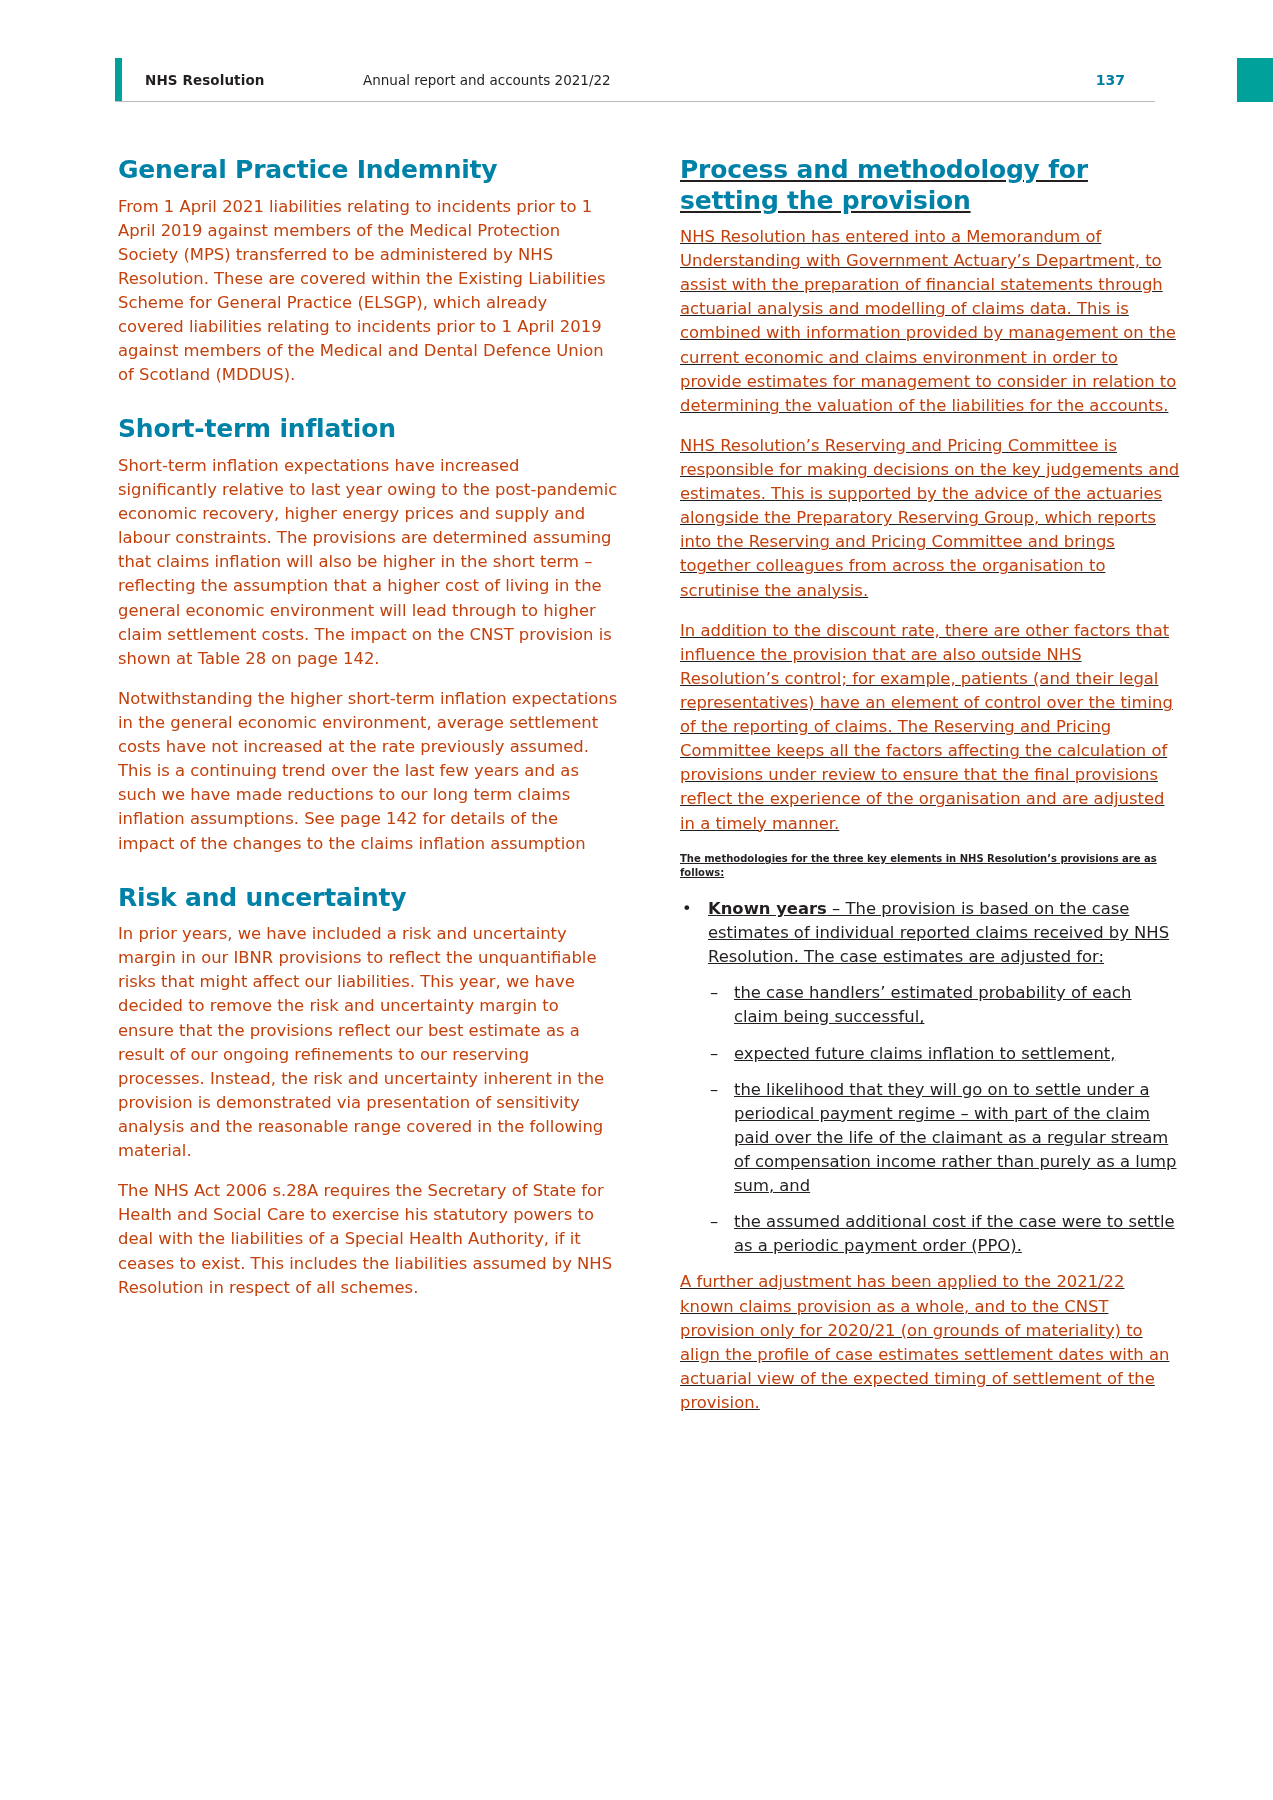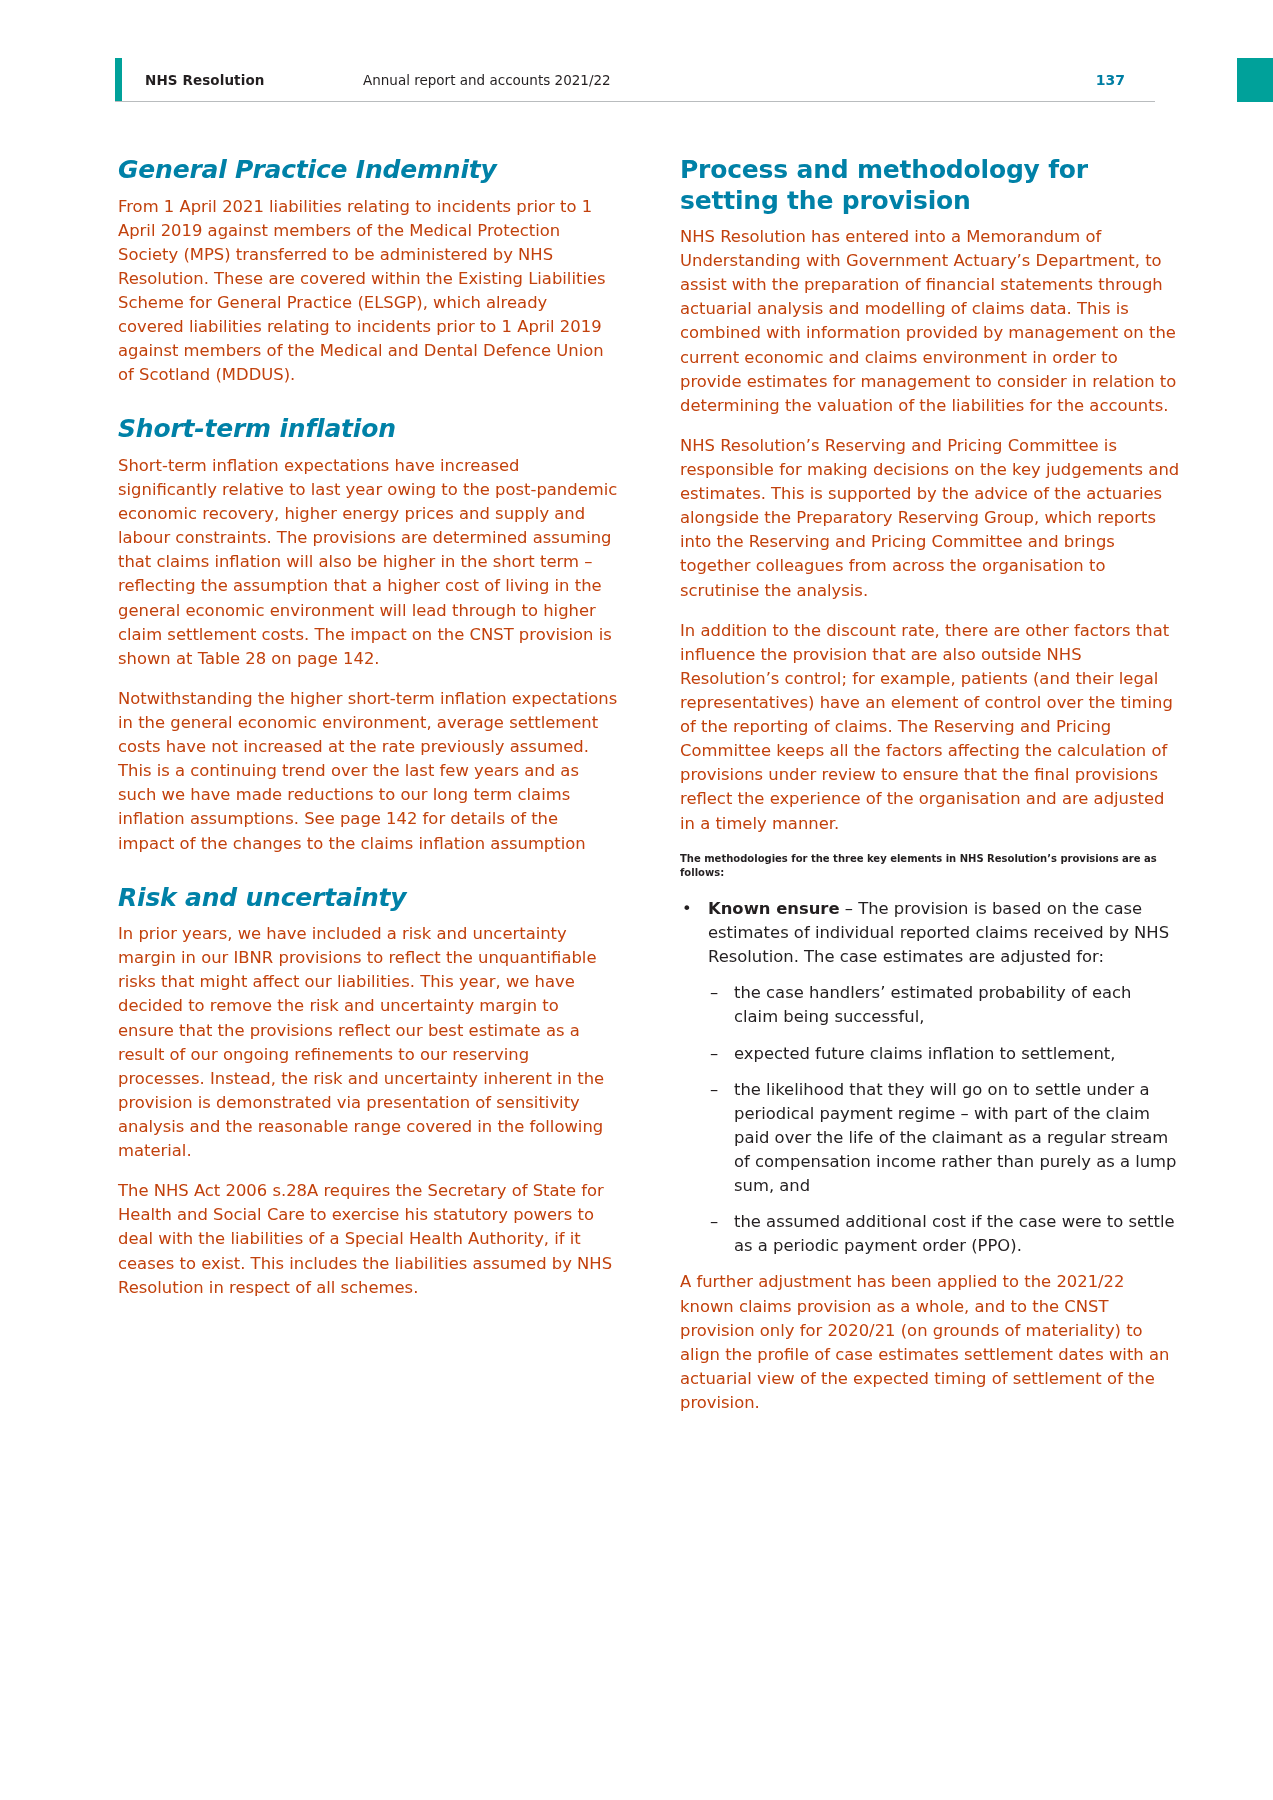--- a/index.html
+++ b/index.html
@@ -82,31 +82,31 @@
     color: #007ea3;
   }
 
   
   .col {
     position: absolute;
     top: 155px;
     width: 500px;
   }
   .col-left { left: 118px; }
-  .col-right { left: 680px; }
+  .col-right { left: 680px; text-decoration: underline; }
 
   h2.sec {
     font-size: 25px;
     line-height: 1.22;
     font-weight: bold;
     color: #0081a7;
     margin: 0 0 9px 0;
     letter-spacing: -0.2px;
   }
-  .col-left h2.sec { margin-top: 0; font-style: italic; }
+  .col-left h2.sec { margin-top: 0; }
   .sec-spaced { margin-top: 27px !important; }
 
   p.body {
     font-size: 16.4px;
     line-height: 1.47;
     margin: 0 0 16px 0;
     color: #c2410c;
   }
   p.body:last-child { margin-bottom: 12px; }
 
@@ -203,21 +203,21 @@
     <h2 class="sec">Process and methodology for setting the provision</h2>
 
     <p class="body">NHS Resolution has entered into a Memorandum of Understanding with Government Actuary’s Department, to assist with the preparation of financial statements through actuarial analysis and modelling of claims data. This is combined with information provided by management on the current economic and claims environment in order to provide estimates for management to consider in relation to determining the valuation of the liabilities for the accounts.</p>
     <p class="body">NHS Resolution’s Reserving and Pricing Committee is responsible for making decisions on the key judgements and estimates. This is supported by the advice of the actuaries alongside the Preparatory Reserving Group, which reports into the Reserving and Pricing Committee and brings together colleagues from across the organisation to scrutinise the analysis.</p>
     <p class="body">In addition to the discount rate, there are other factors that influence the provision that are also outside NHS Resolution’s control; for example, patients (and their legal representatives) have an element of control over the timing of the reporting of claims. The Reserving and Pricing Committee keeps all the factors affecting the calculation of provisions under review to ensure that the final provisions reflect the experience of the organisation and are adjusted in a timely manner.</p>
 
     <p class="lead">The methodologies for the three key elements in NHS Resolution’s provisions are as follows:</p>
 
     <ul class="bullets">
       <li>
-        <span class="dot">•</span><span class="b">Known ensure</span><span> – The provision is based on the case estimates of individual reported claims received by NHS Resolution. The case estimates are adjusted for:</span>
+        <span class="dot">•</span><span class="b">Known years</span><span> – The provision is based on the case estimates of individual reported claims received by NHS Resolution. The case estimates are adjusted for:</span>
       </li>
     </ul>
 
     <div class="sub-list-wrap">
       <ul class="dashes">
         <li>
           <span class="dash">–</span><span>the case handlers’ estimated probability of each claim being successful,</span>
         </li>
         <li>
           <span class="dash">–</span><span>expected future claims inflation to settlement,</span>

